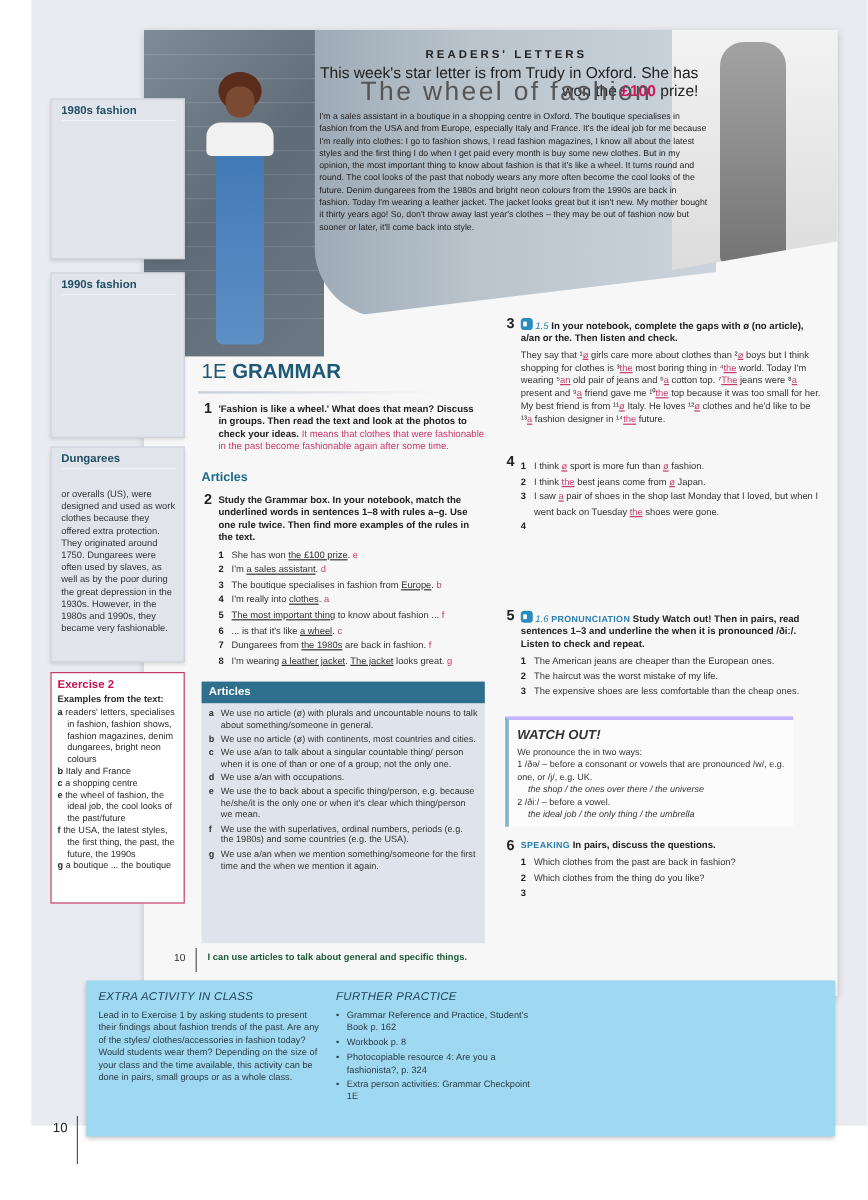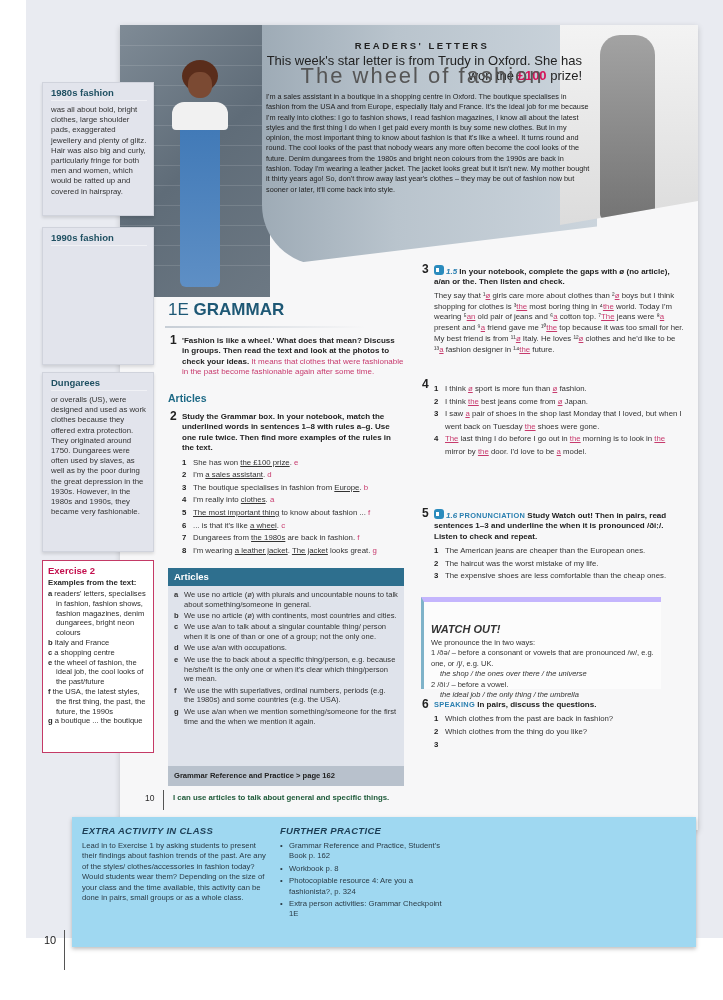--- a/index.html
+++ b/index.html
@@ -15,21 +15,21 @@
 .person .overall{position:absolute;left:10px;top:55px;width:40px;height:172px;border-radius:6px;background:linear-gradient(#3f78b6,#5e8fc5)}
 .letter-panel{position:absolute;left:262px;top:25px;width:335px;height:240px;background:linear-gradient(90deg,#9eabb6,#b9c4cd 40%,#cbd4dc);border-radius:0 0 0 60px;clip-path:polygon(0 0,100% 0,100% 84%,5% 100%,0 100%)}
 .photo-right{position:absolute;left:560px;top:25px;width:138px;height:200px;background:linear-gradient(#f3f3f3,#dcdcdc);clip-path:polygon(0 0,100% 0,100% 88%,0 100%)}
 .photo-right .fig{position:absolute;left:40px;top:10px;width:55px;height:185px;background:linear-gradient(#8f8f8f,#5a5a5a);border-radius:20px 20px 6px 6px;opacity:.8}
 .rl-head{position:absolute;left:262px;top:40px;width:320px;text-align:center;font-weight:bold;letter-spacing:2.5px;font-size:9.5px;color:#222}
 .rl-sub{position:absolute;left:262px;top:53px;width:320px;text-align:right;font-size:13px;color:#222}
 .rl-sub .prize{color:#d4145a;font-weight:bold}
 .rl-title{position:absolute;left:262px;top:63px;width:320px;text-align:center;font-size:22px;letter-spacing:2px;color:#555;font-weight:normal}
 .rl-body{position:absolute;left:266px;top:92px;width:325px;font-size:7.3px;line-height:10.3px;color:#1e1e1e}
 .side-box{position:absolute;left:42px;width:112px;background:#e2e4ec;border:1px solid #d0d3dc;box-shadow:0 2px 3px rgba(0,0,0,.12);padding:4px 6px 5px 8px}
-.side-box h4{font-size:9.5px;color:#1f5062;margin-bottom:4px;padding-bottom:2px;border-bottom:1px solid #f0f1f5}
+.side-box h4{font-size:9.5px;color:#1f5062;margin-bottom:16px;padding-bottom:2px;border-bottom:1px solid #f0f1f5}
 .side-box p{font-size:7.8px;line-height:10.2px;color:#333}
 .ex-box{position:absolute;left:42px;top:560px;width:112px;height:193px;border:1px solid #c43a66;background:#fff;padding:4px 5px}
 .ex-box h4{font-size:9.5px;color:#c3104e}
 .ex-box .sub{font-size:7.8px;font-weight:bold;margin:2px 0}
 .ex-box li{list-style:none;font-size:7.6px;line-height:9.8px;padding-left:8px;text-indent:-8px}
 .ex-box li b{font-weight:bold}
 .grammar-title{position:absolute;left:168px;top:300px;font-size:17px;color:#1e5875}
 .grammar-title b{color:#1e5875;font-weight:bold}
 .divline{position:absolute;left:165px;top:326px;width:200px;height:2px;background:linear-gradient(90deg,#c7ced6,transparent)}
 .ex{position:absolute;font-size:8px;line-height:10.4px}
@@ -44,30 +44,30 @@
 .h-articles{position:absolute;left:168px;top:392px;font-size:10.5px;color:#1e6a86;font-weight:bold}
 .art-box{position:absolute;left:168px;top:568px;width:236px;height:218px;background:#dfe3eb}
 .art-box .head{background:#2e6f8e;color:#fff;font-weight:bold;font-size:9.5px;padding:3px 6px;height:18px}
 .art-box ul{padding:4px 6px}
 .art-box li{list-style:none;font-size:7.6px;line-height:9.8px;padding-left:10px;position:relative;margin-bottom:1.5px;color:#333}
 .art-box li b{position:absolute;left:0}
 .art-box .foot{position:absolute;left:0;bottom:0;width:100%;height:20px;background:#b8c1cc;font-size:7.6px;font-weight:bold;padding:5px 6px;color:#222}
 .page-num-small{position:absolute;left:145px;top:793px;font-size:8.5px}
 .vline{position:absolute;width:1px;background:#555}
 .can-do{position:absolute;left:173px;top:793px;font-size:7.8px;font-weight:bold;color:#1f5b3a}
-.watch{position:absolute;left:421px;top:597px;width:240px;height:92px;border-left:3px solid #7fb3c9;border-top:5px solid #c4b5fd;padding:21px 7px;background:rgba(255,255,255,.6)}
+.watch{position:absolute;left:421px;top:597px;width:240px;height:92px;border-left:3px solid #7fb3c9;border-top:3px solid #c4b5fd;padding:7px 7px;background:rgba(255,255,255,.6)}
 .watch h4{font-size:11px;font-style:italic;font-weight:bold;color:#333;margin-bottom:3px}
 .watch p{font-size:7.5px;line-height:10.4px;color:#333}
 .watch .eg{font-style:italic;padding-left:9px}
 .speaker{display:inline-block;width:10px;height:10px;border-radius:3px;background:#2a8bbd;vertical-align:-1px;margin-right:2px;position:relative}
 .speaker:after{content:"";position:absolute;left:2px;top:3px;width:3px;height:4px;background:#fff}
-.track{color:#2a7fb0;font-style:italic;font-weight:bold}
+.track{color:#2a7fb0;font-style:italic;font-weight:normal}
 .pron{color:#2a7fb0;font-weight:bold;font-size:7.4px;letter-spacing:.3px}
 .teacher{position:absolute;left:72px;top:817px;width:624px;height:130px;background:#9fd8f1;box-shadow:0 2px 4px rgba(0,0,0,.25)}
-.teacher h4{font-size:9.5px;font-weight:bold;font-style:italic;color:#1c3e55;letter-spacing:.3px;margin-bottom:5px}
+.teacher h4{font-size:9.5px;font-weight:normal;font-style:italic;color:#1c3e55;letter-spacing:.3px;margin-bottom:5px}
 .teacher .col{position:absolute;top:8px}
 .teacher p,.teacher li{font-size:7.7px;line-height:10.4px;color:#2a3a45}
 .teacher li{list-style:none;padding-left:9px;position:relative;margin-bottom:2px}
 .teacher li:before{content:"•";position:absolute;left:0}
 .page-num{position:absolute;left:44px;top:934px;font-size:11px;color:#222}
 </style>
 </head>
 <body>
 
 <div class="page-bg"></div>
@@ -98,21 +98,20 @@
     <div class="fig"></div>
   </div>
 
 <div class="rl-head">READERS' LETTERS</div>
 <div class="rl-sub"><span>This week's star letter is from Trudy in Oxford. She has won the </span><span class="prize">£100</span><span> prize!</span></div>
 <div class="rl-title">The wheel of fashion</div>
 <div class="rl-body">I'm a sales assistant in a boutique in a shopping centre in Oxford. The boutique specialises in fashion from the USA and from Europe, especially Italy and France. It's the ideal job for me because I'm really into clothes: I go to fashion shows, I read fashion magazines, I know all about the latest styles and the first thing I do when I get paid every month is buy some new clothes. But in my opinion, the most important thing to know about fashion is that it's like a wheel. It turns round and round. The cool looks of the past that nobody wears any more often become the cool looks of the future. Denim dungarees from the 1980s and bright neon colours from the 1990s are back in fashion. Today I'm wearing a leather jacket. The jacket looks great but it isn't new. My mother bought it thirty years ago! So, don't throw away last year's clothes – they may be out of fashion now but sooner or later, it'll come back into style.</div>
 
 <div class="side-box" style="top:82px;height:134px">
   <h4>1980s fashion</h4>
-  <p>was all about bold, bright clothes, large shoulder pads, exaggerated jewellery and plenty of glitz. Hair was also big and curly, particularly fringe for both men and women, which would be ratted up and covered in hairspray.</p>
 </div>
 <div class="side-box" style="top:227px;height:138px">
   <h4>1990s fashion</h4>
 </div>
 <div class="side-box" style="top:372px;height:180px">
   <h4>Dungarees</h4>
   <p>or overalls (US), were designed and used as work clothes because they offered extra protection. They originated around 1750. Dungarees were often used by slaves, as well as by the poor during the great depression in the 1930s. However, in the 1980s and 1990s, they became very fashionable.</p>
 </div>
 
 <div class="ex-box">
@@ -158,40 +157,39 @@
   <div class="head">Articles</div>
   <ul id="rules">
       <li><b>a</b><span>We use no article (ø) with plurals and uncountable nouns to talk about something/someone in general.</span></li>
       <li><b>b</b><span>We use no article (ø) with continents, most countries and cities.</span></li>
       <li><b>c</b><span>We use a/an to talk about a singular countable thing/ person when it is one of than or one of a group; not the only one.</span></li>
       <li><b>d</b><span>We use a/an with occupations.</span></li>
       <li><b>e</b><span>We use the to back about a specific thing/person, e.g. because he/she/it is the only one or when it's clear which thing/person we mean.</span></li>
       <li><b>f</b><span>We use the with superlatives, ordinal numbers, periods (e.g. the 1980s) and some countries (e.g. the USA).</span></li>
       <li><b>g</b><span>We use a/an when we mention something/someone for the first time and the when we mention it again.</span></li>
     </ul>
-  <div class="foot">Grammar Reference and Practice &gt; page 162</div>
 </div>
 
 <div class="page-num-small">10</div>
 <div class="vline" style="left:163px;top:790px;height:20px"></div>
 <div class="can-do">I can use articles to talk about general and specific things.</div>
 
 <div class="ex" style="left:434px;top:265px;width:250px">
   <span class="num">3</span>
   <span class="q"><span class="speaker"></span><span class="track">1.5</span> <span>In your notebook, complete the gaps with ø (no article), a/an or the. Then listen and check.</span></span>
   <div id="ex3text" style="margin-top:3px;font-size:7.8px;line-height:10.8px;color:#333">They say that ¹<span class="gap">ø</span> girls care more about clothes than ²<span class="gap">ø</span> boys but I think shopping for clothes is ³<span class="gap">the</span> most boring thing in ⁴<span class="gap">the</span> world. Today I'm wearing ⁵<span class="gap">an</span> old pair of jeans and ⁶<span class="gap">a</span> cotton top. ⁷<span class="gap">The</span> jeans were ⁸<span class="gap">a</span> present and ⁹<span class="gap">a</span> friend gave me ¹⁰<span class="gap">the</span> top because it was too small for her. My best friend is from ¹¹<span class="gap">ø</span> Italy. He loves ¹²<span class="gap">ø</span> clothes and he'd like to be ¹³<span class="gap">a</span> fashion designer in ¹⁴<span class="gap">the</span> future.</div>
 </div>
 
 <div class="ex" style="left:434px;top:380px;width:250px">
   <span class="num">4</span>
   <ul class="items" id="ex4items" style="line-height:10px">
       <li><span class="n">1</span><span>I think <span class="gap">ø</span> sport is more fun than <span class="gap">ø</span> fashion.</span></li>
       <li><span class="n">2</span><span>I think <span class="gap">the</span> best jeans come from <span class="gap">ø</span> Japan.</span></li>
       <li><span class="n">3</span><span>I saw <span class="gap">a</span> pair of shoes in the shop last Monday that I loved, but when I went back on Tuesday <span class="gap">the</span> shoes were gone.</span></li>
-      <li><span class="n">4</span><span><span class="gap">The</span> last thing I do before I go out in <span class="gap">the</span> morning is to look in <span class="gap">the</span> mirror by <span class="gap">the</span> door. I'd love to be <span class="gap">a</span> model.</span></li>
+      <li><span class="n">4</span></li>
     </ul>
 </div>
 
 <div class="ex" style="left:434px;top:509px;width:250px">
   <span class="num">5</span>
   <span class="q"><span class="speaker"></span><span class="track">1.6</span> <span class="pron">PRONUNCIATION</span> <span>Study Watch out! Then in pairs, read sentences 1–3 and underline the when it is pronounced /ðiː/. Listen to check and repeat.</span></span>
   <ul class="items" id="ex5items">
       <li><span class="n">1</span><span>The American jeans are cheaper than the European ones.</span></li>
       <li><span class="n">2</span><span>The haircut was the worst mistake of my life.</span></li>
       <li><span class="n">3</span><span>The expensive shoes are less comfortable than the cheap ones.</span></li>

